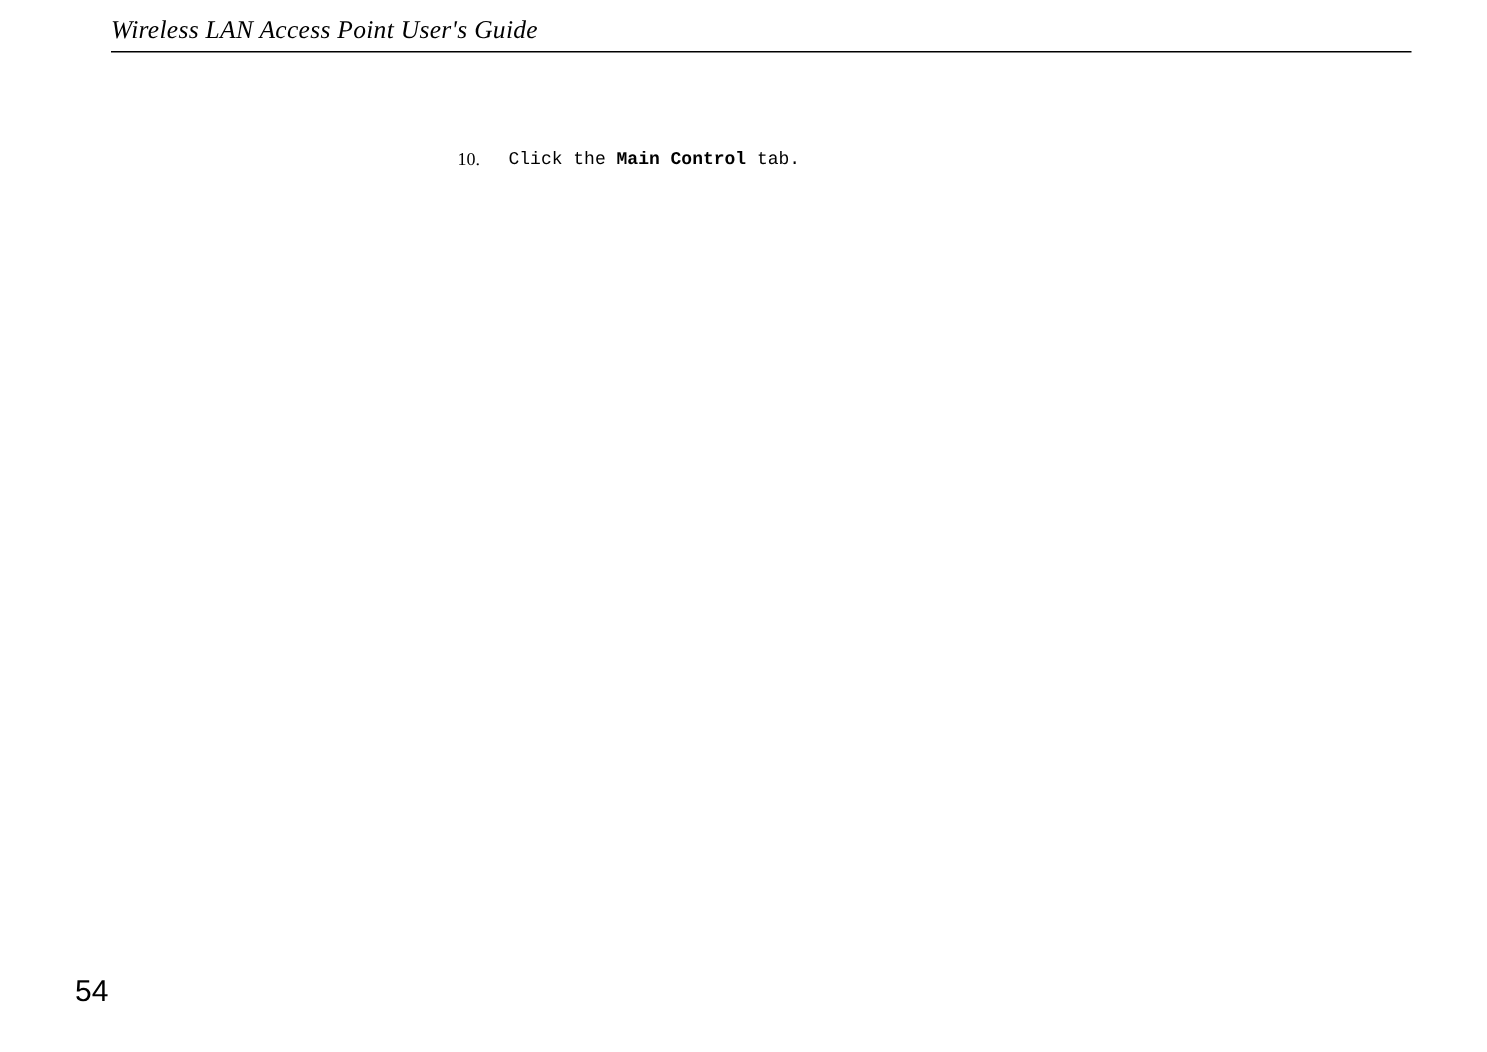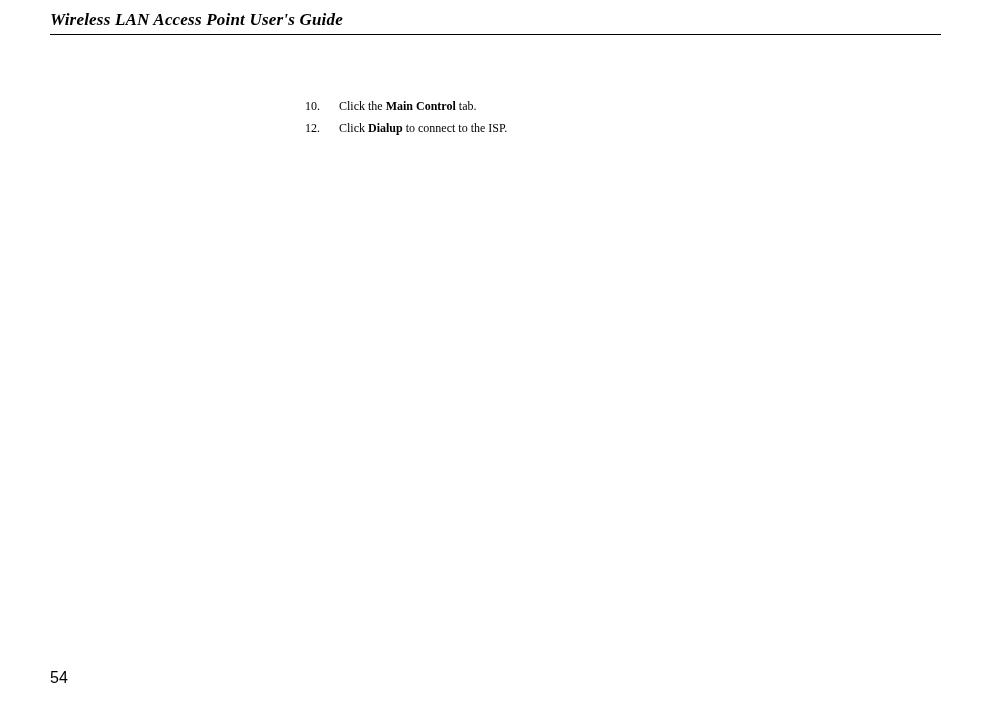--- a/index.html
+++ b/index.html
@@ -9,22 +9,21 @@
     }
     body {
       width: 991px;
       height: 701px;
       background: white;
       font-family: "Times New Roman", Times, serif;
       position: relative;
       color: #000;
     }
     .header-area {
-      padding: 10px 50px 0 50px;
-      font-weight: bold;
+      padding: 10px 50px 0 74px;
     }
     .header-title {
       font-style: italic;
       font-size: 17px;
       letter-spacing: 0.2px;
     }
     .header-rule {
       border: none;
       border-top: 1.5px solid #000;
       margin-top: 4px;
@@ -38,48 +37,43 @@
     .list-item {
       display: flex;
       margin-bottom: 3px;
     }
     .list-number {
       width: 34px;
       text-align: left;
     }
     .list-text {
       flex: 1;
+      font-family: Liberation Mono, monospace;
     }
     .bold {
       font-weight: bold;
     }
     .page-number {
       position: absolute;
-      bottom: 14px;
+      bottom: 28px;
       left: 50px;
       font-family: Arial, Helvetica, sans-serif;
-      font-size: 16px;
+      font-size: 20px;
     }
   </style>
 </head>
 <body>
 
 <div class="header-area">
   <div class="header-title">Wireless LAN Access Point User's Guide</div>
   <hr class="header-rule">
 </div>
 
 <div class="content">
   <div class="list-item">
     <div class="list-number">10.</div>
     <div class="list-text">
       <span>Click the </span><span class="bold">Main Control</span><span> tab.</span>
     </div>
   </div>
-  <div class="list-item">
-    <div class="list-number">12.</div>
-    <div class="list-text">
-      <span>Click </span><span class="bold">Dialup</span><span> to connect to the ISP.</span>
-    </div>
-  </div>
 </div>
 
 <div class="page-number">54</div>
 
 </body></html>

